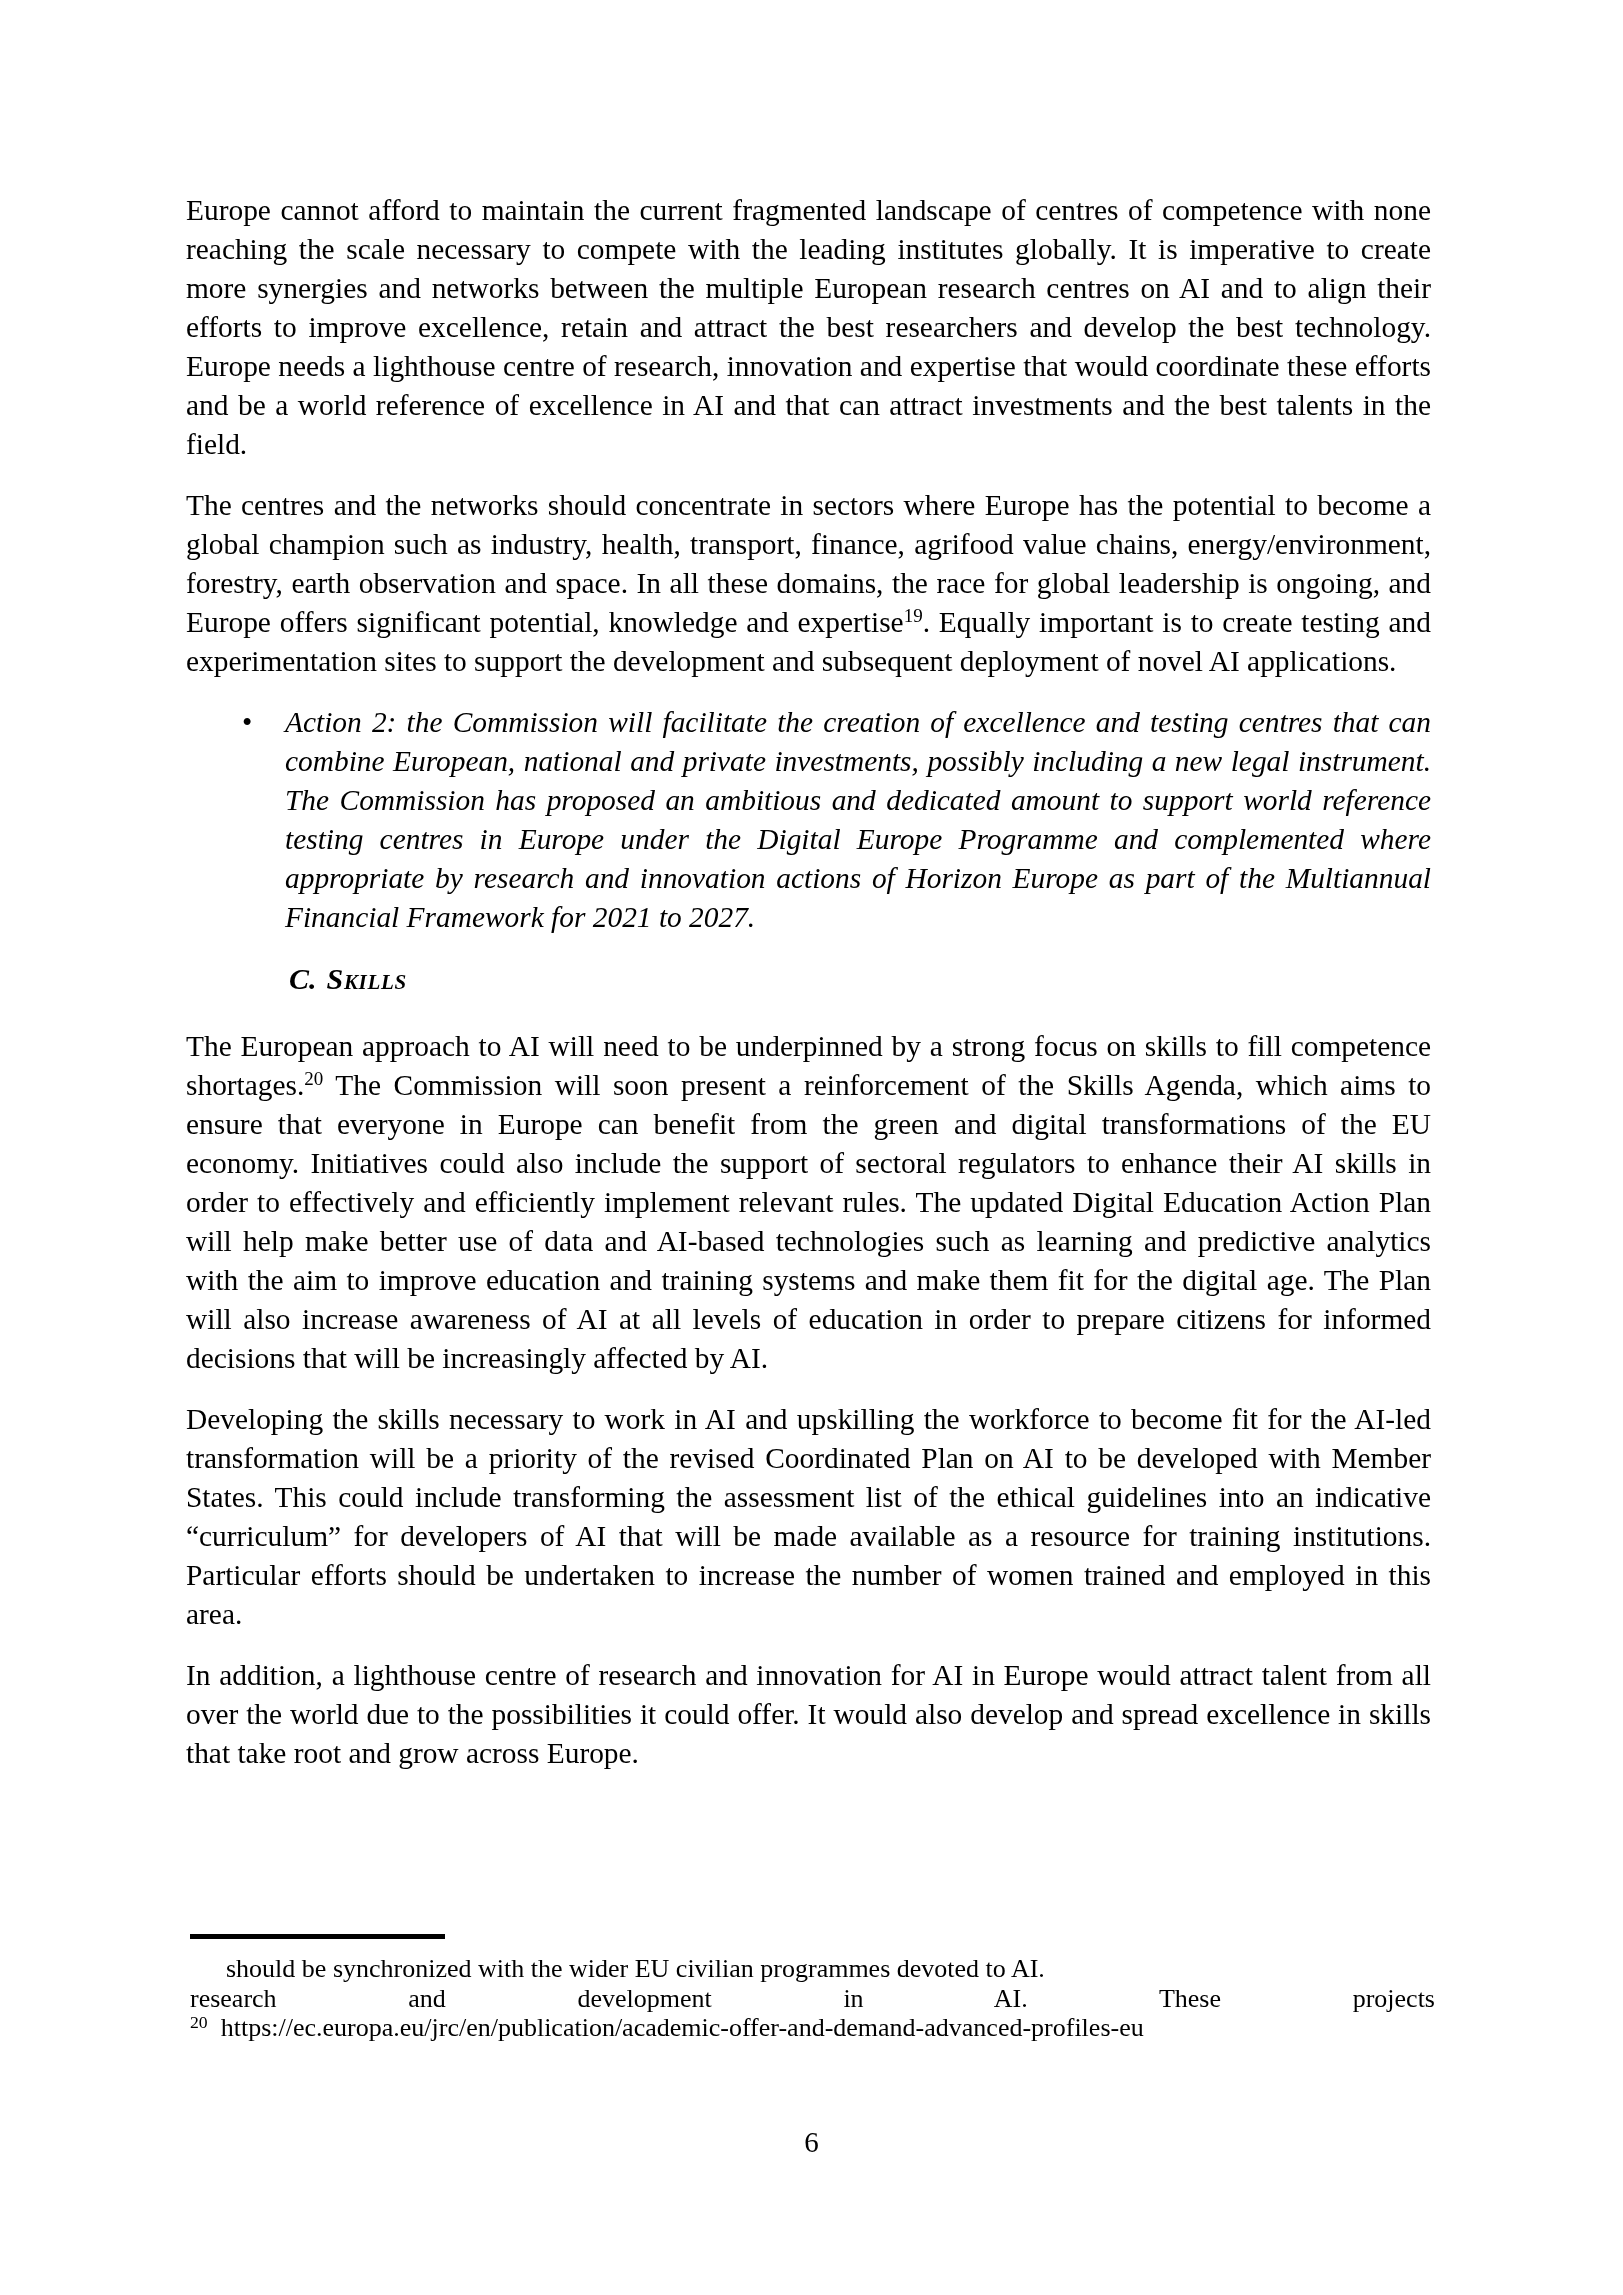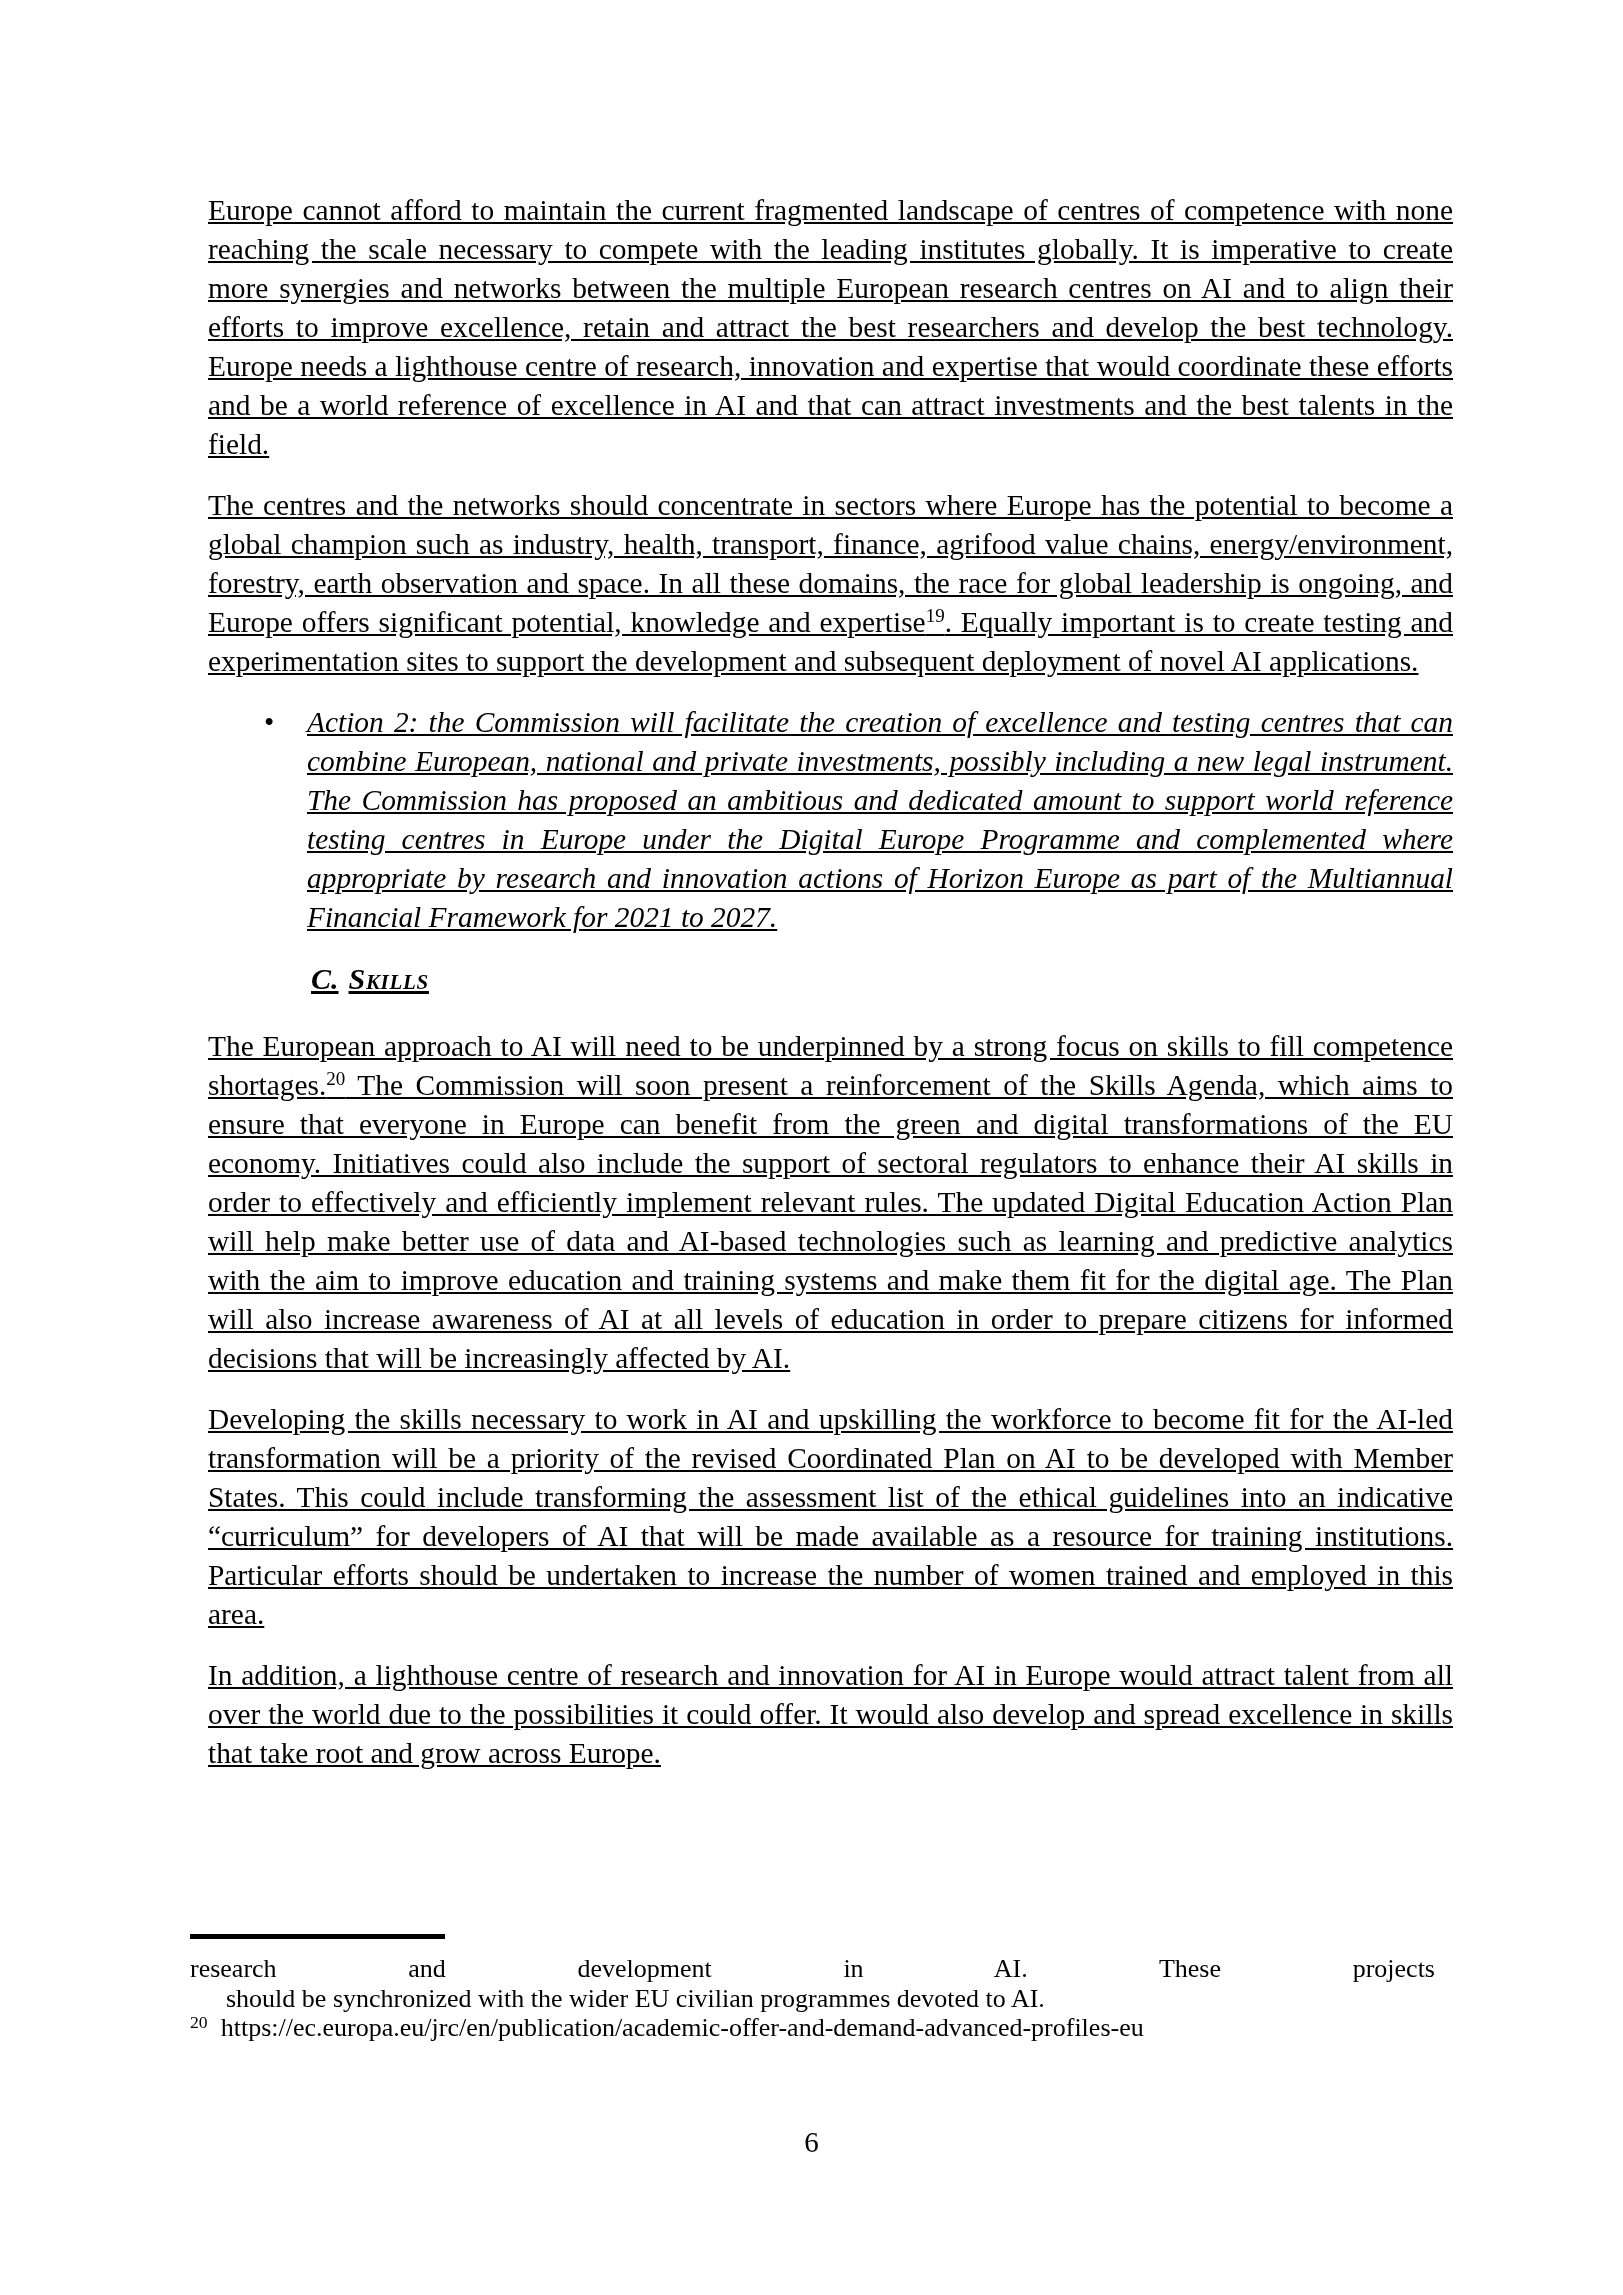--- a/index.html
+++ b/index.html
@@ -11,27 +11,26 @@
     position: relative;
     width: 1623px;
     height: 2295px;
     background: #ffffff;
     color: #000000;
     font-family: "Liberation Serif", "DejaVu Serif", serif;
     overflow: hidden;
   }
   .content {
     position: absolute;
-    left: 208px;
+    left: 186px;
     top: 191px;
     width: 1245px;
     font-size: 29.4px;
     line-height: 39px;
     text-align: justify;
-    text-decoration: underline;
   }
   .body-para {
     margin: 0 0 22px 0;
   }
   .fn-ref {
     font-size: 19px;
     line-height: 0;
     position: relative;
     top: -10.5px;
     vertical-align: baseline;
@@ -135,22 +134,22 @@
 
     <p class="body-para">In addition, a lighthouse centre of research and innovation for AI in Europe would attract talent from all over the world due to the possibilities it could offer. It would also develop and spread excellence in skills that take root and grow across Europe.</p>
 
   </div>
 
   <div class="footnotes">
 
     <div class="fn-sep"></div>
 
     <div>
+      <div class="fn-line fn-indent">should be synchronized with the wider EU civilian programmes devoted to AI.</div>
       <div class="fn-line fn-just">research and development in AI. These projects</div>
-      <div class="fn-line fn-indent">should be synchronized with the wider EU civilian programmes devoted to AI.</div>
     </div>
 
     <div>
       <div class="fn-line"><sup class="fn-num">20</sup><span class="fn-gap"></span><span>https://ec.europa.eu/jrc/en/publication/academic-offer-and-demand-advanced-profiles-eu</span></div>
     </div>
 
   </div>
 
   <div class="page-number">6</div>
 

